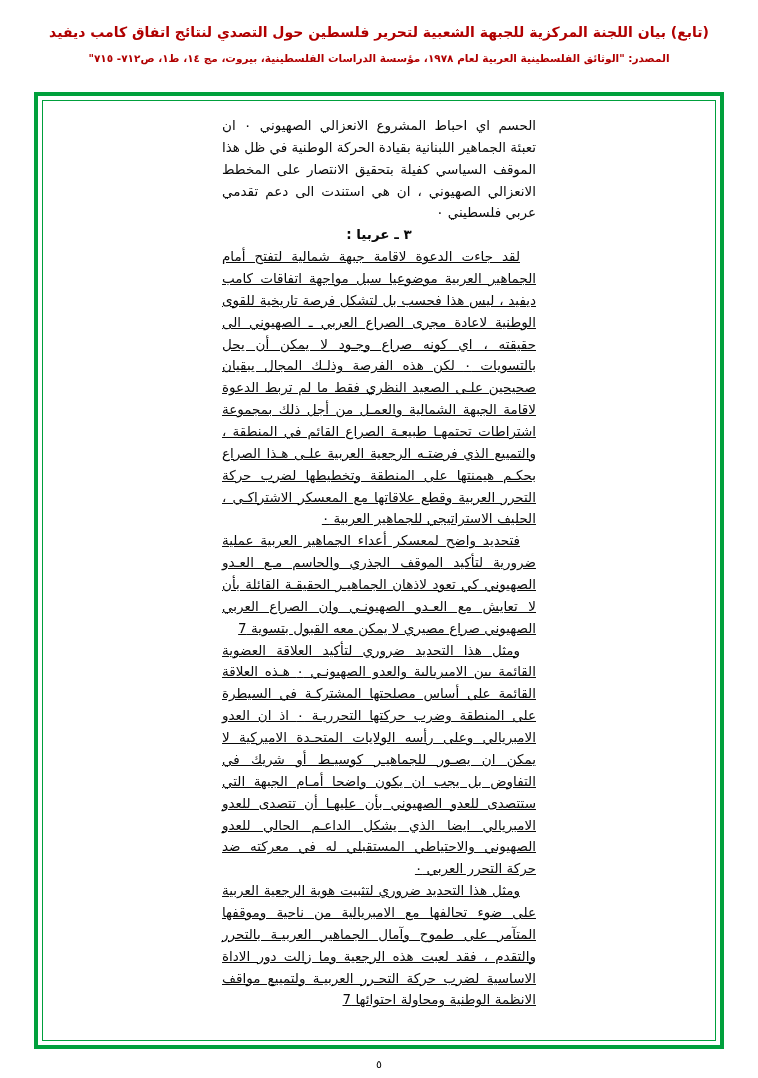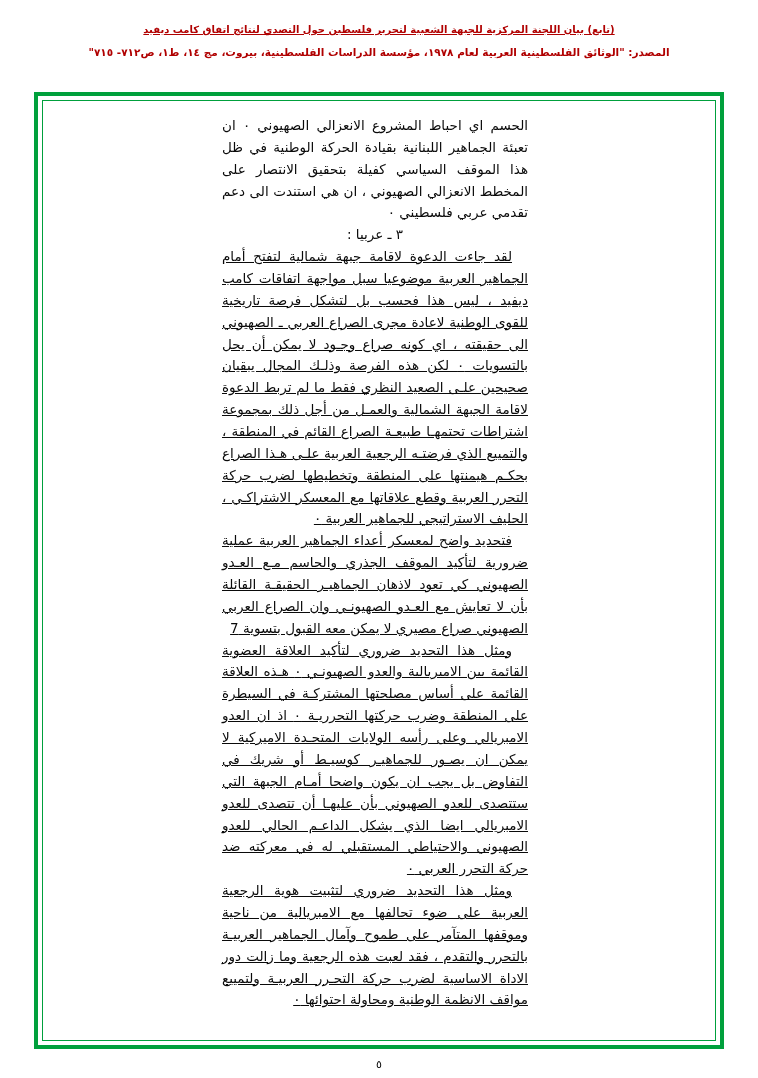--- a/index.html
+++ b/index.html
@@ -22,27 +22,26 @@
     box-sizing: border-box;
   }
   .header {
     position: absolute;
     top: 22px;
     left: 0;
     width: 758px;
     text-align: center;
   }
   .header-title {
-    font-size: 10px;
+    font-size: 14px;
     font-weight: bold;
     color: #b00000;
     line-height: 1.5;
     letter-spacing: 0px;
     padding: 0 40px;
-    text-decoration: underline;
   }
   .header-source {
     margin-top: 8px;
     font-size: 10.5px;
     font-weight: bold;
     color: #b00000;
     line-height: 1.5;
     padding: 0 40px;
   }
   .frame {
@@ -70,32 +69,32 @@
     left: 0;
     width: 758px;
     box-sizing: border-box;
     padding: 0 222px 0 222px;
   }
   .para {
     font-size: 13.5px;
     line-height: 1.62;
     text-align: justify;
     text-align-last: right;
-    margin: 0 8px 0 0;
+    margin: 0 0 0 0;
     color: #0a0a0a;
     font-family: "DejaVu Sans", sans-serif;
   }
   .para.indent {
     text-indent: 16px;
     text-decoration: underline;
   }
   .para.heading {
     text-align: right;
     text-align-last: center;
-    font-weight: normal;
+    font-weight: bold;
   }
   .pagenum {
     position: absolute;
     top: 1058px;
     left: 0;
     width: 758px;
     text-align: center;
     font-size: 11px;
     color: #000000;
   }
@@ -113,18 +112,18 @@
   <div class="frame">
     <div class="frame-inner"></div>
   </div>
 
   <div class="body-text">
     <p class="para">الحسم اي احباط المشروع الانعزالي الصهيوني ٠ ان تعبئة الجماهير اللبنانية بقيادة الحركة الوطنية في ظل هذا الموقف السياسي كفيلة بتحقيق الانتصار على المخطط الانعزالي الصهيوني ، ان هي استندت الى دعم تقدمي عربي فلسطيني ٠</p>
     <p class="para heading">٣ ـ عربيا :</p>
     <p class="para indent">لقد جاءت الدعوة لاقامة جبهة شمالية لتفتح أمام الجماهير العربية موضوعيا سبل مواجهة اتفاقات كامب ديفيد ، ليس هذا فحسب بل لتشكل فرصة تاريخية للقوى الوطنية لاعادة مجرى الصراع العربي ـ الصهيوني الى حقيقته ، اي كونه صراع وجـود لا يمكن أن يحل بالتسويات ٠ لكن هذه الفرصة وذلـك المجال يبقيان صحيحين علـى الصعيد النظري فقط ما لم تربط الدعوة لاقامة الجبهة الشمالية والعمـل من أجل ذلك بمجموعة اشتراطات تحتمهـا طبيعـة الصراع القائم في المنطقة ، والتمييع الذي فرضتـه الرجعية العربية علـى هـذا الصراع بحكـم هيمنتها على المنطقة وتخطيطها لضرب حركة التحرر العربية وقطع علاقاتها مع المعسكر الاشتراكـي ، الحليف الاستراتيجي للجماهير العربية ٠</p>
     <p class="para indent">فتحديد واضح لمعسكر أعداء الجماهير العربية عملية ضرورية لتأكيد الموقف الجذري والحاسم مـع العـدو الصهيوني كي تعود لاذهان الجماهيـر الحقيقـة القائلة بأن لا تعايش مع العـدو الصهيونـي وان الصراع العربي الصهيوني صراع مصيري لا يمكن معه القبول بتسوية 7</p>
     <p class="para indent">ومثل هذا التحديد ضروري لتأكيد العلاقة العضوية القائمة بين الامبريالية والعدو الصهيونـي ٠ هـذه العلاقة القائمة على أساس مصلحتها المشتركـة في السيطرة على المنطقة وضرب حركتها التحرريـة ٠ اذ ان العدو الامبريالي وعلى رأسه الولايات المتحـدة الاميركية لا يمكن ان يصـور للجماهيـر كوسيـط أو شريك في التفاوض بل يجب ان يكون واضحا أمـام الجبهة التي ستتصدى للعدو الصهيوني بأن عليهـا أن تتصدى للعدو الامبريالي ايضا الذي يشكل الداعـم الحالي للعدو الصهيوني والاحتياطي المستقبلي له في معركته ضد حركة التحرر العربي ٠</p>
-    <p class="para indent">ومثل هذا التحديد ضروري لتثبيت هوية الرجعية العربية على ضوء تحالفها مع الامبريالية من ناحية وموقفها المتآمر على طموح وآمال الجماهير العربيـة بالتحرر والتقدم ، فقد لعبت هذه الرجعية وما زالت دور الاداة الاساسية لضرب حركة التحـرر العربيـة ولتمييع مواقف الانظمة الوطنية ومحاولة احتوائها ٠</p>
+    <p class="para indent">ومثل هذا التحديد ضروري لتثبيت هوية الرجعية العربية على ضوء تحالفها مع الامبريالية من ناحية وموقفها المتآمر على طموح وآمال الجماهير العربيـة بالتحرر والتقدم ، فقد لعبت هذه الرجعية وما زالت دور الاداة الاساسية لضرب حركة التحـرر العربيـة ولتمييع مواقف الانظمة الوطنية ومحاولة احتوائها 7</p>
   </div>
 
   <div class="pagenum">٥</div>
 
 </div>
 
 </body></html>

